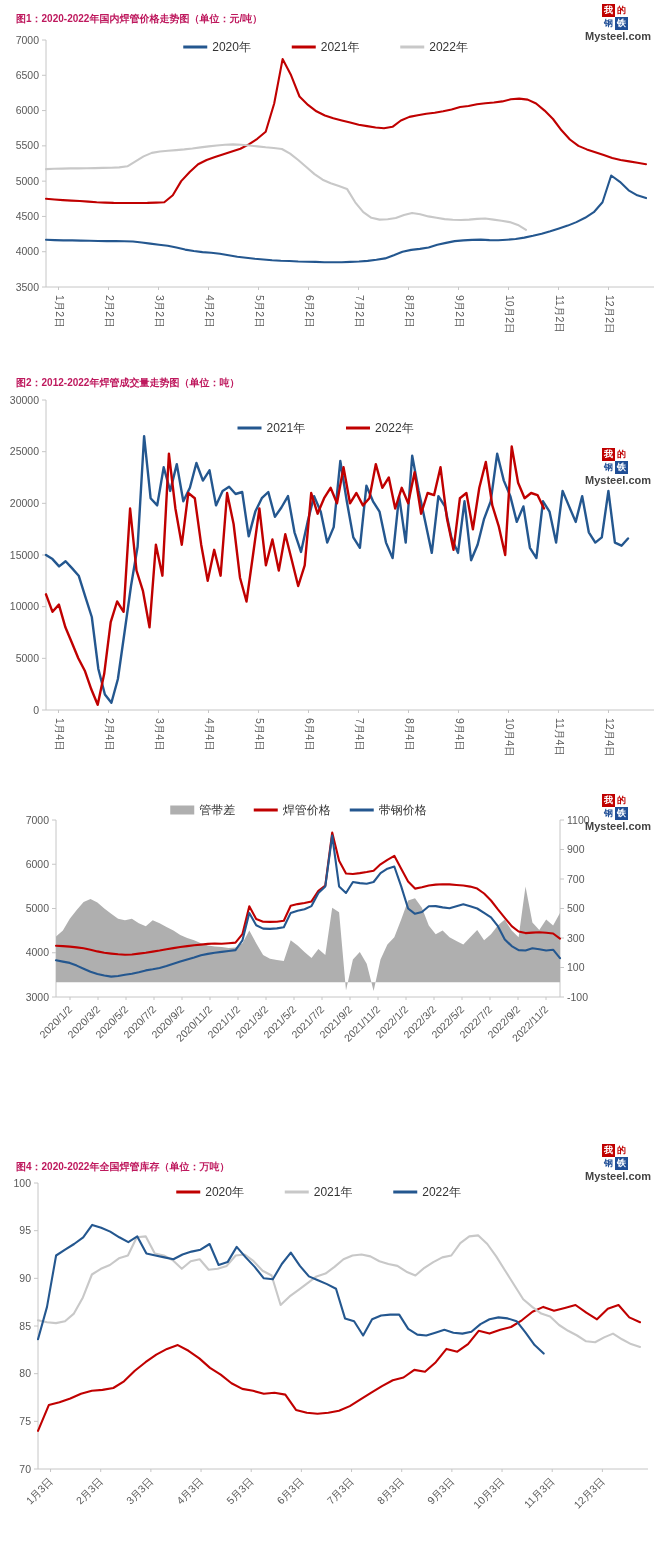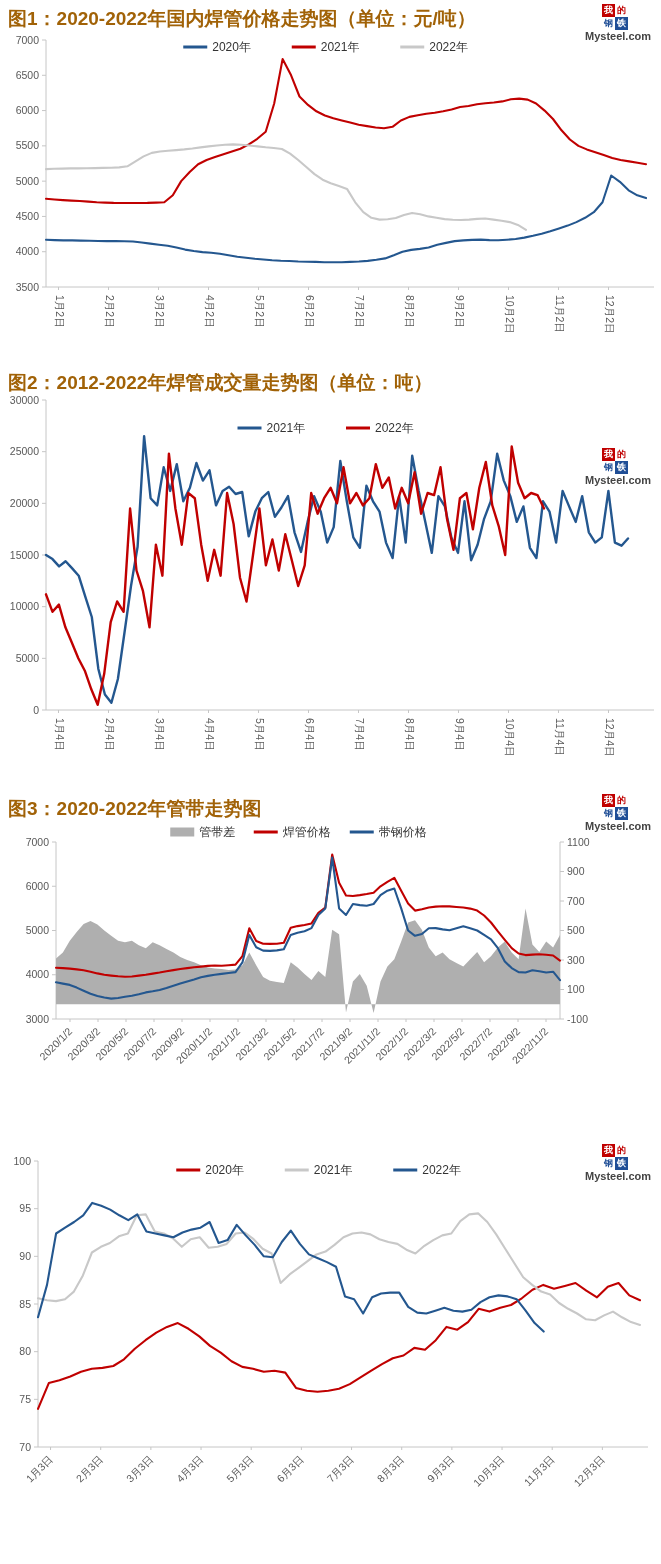--- a/index.html
+++ b/index.html
@@ -1,18 +1,18 @@
 <!DOCTYPE html>
 <html><head>
 <meta charset="utf-8">
 <style>
   html,body{margin:0;padding:0;background:#fff;}
   body{width:661px;font-family:"Liberation Sans","DejaVu Sans",sans-serif;}
   section{position:relative;}
-  .chart-title{font-size:19px;font-weight:bold;color:#a16207;padding-left:8px;height:22px;line-height:22px;}
+  .chart-title{font-size:10px;font-weight:bold;color:#be185d;padding-left:16px;height:22px;line-height:22px;}
   svg{display:block;}
   .logo{position:absolute;right:16px;width:60px;text-align:center;}
   .logo-tiles{width:26px;height:26px;margin:0 auto;display:grid;grid-template-columns:13px 13px;grid-template-rows:13px 13px;}
   .logo-tiles span{font-size:9px;line-height:13px;text-align:center;font-weight:bold;}
   .logo-cap{font-size:11px;color:#444;font-weight:bold;letter-spacing:0;}
 </style>
 </head>
 <body>
 
 <section style="padding-top:8px;height:340px;">
@@ -136,21 +136,20 @@
       <polyline points="46.0,161.0 52.5,165.1 59.1,172.4 65.6,167.2 72.2,174.4 78.7,181.7 85.2,202.3 91.8,223.0 98.3,274.7 104.9,300.5 111.4,308.8 117.9,285.0 124.5,238.5 131.0,192.0 137.6,152.7 144.1,42.2 150.6,104.2 157.2,111.4 163.7,73.2 170.2,96.9 176.8,70.1 183.3,107.3 189.9,93.8 196.4,69.0 202.9,86.6 209.5,76.3 216.0,111.4 222.6,96.9 229.1,92.8 235.6,100.0 242.2,98.0 248.7,142.4 255.3,117.6 261.8,104.2 268.3,98.0 274.9,122.8 281.4,113.5 288.0,102.1 294.5,138.3 301.0,157.9 307.6,127.9 314.1,102.1 320.7,117.6 327.2,148.6 333.7,133.1 340.3,67.0 346.8,107.3 353.3,143.4 359.9,153.8 366.4,91.8 373.0,107.3 379.5,117.6 386.0,148.6 392.6,164.1 399.1,102.1 405.7,148.6 412.2,61.8 418.7,96.9 425.3,127.9 431.8,158.9 438.4,102.1 444.9,112.4 451.4,143.4 458.0,158.9 464.5,107.3 471.1,166.2 477.6,150.7 484.1,124.8 490.7,107.3 497.2,59.7 503.8,86.6 510.3,102.1 516.8,127.9 523.4,112.4 529.9,153.8 536.4,164.1 543.0,107.3 549.5,117.6 556.1,148.6 562.6,96.9 569.1,112.4 575.7,127.9 582.2,102.1 588.8,138.3 595.3,148.6 601.8,143.4 608.4,96.9 614.9,148.6 621.5,151.7 628.0,144.5" fill="none" stroke="#24578F" stroke-width="2.4" stroke-linejoin="round" stroke-linecap="round"></polyline>
       <polyline points="46.0,200.3 52.5,217.8 58.9,210.6 65.4,233.3 71.9,248.8 78.3,264.3 84.8,276.7 91.3,295.3 97.7,310.8 104.2,279.8 110.7,228.2 117.1,207.5 123.6,217.8 130.1,114.5 136.5,176.5 143.0,197.2 149.5,233.3 155.9,150.7 162.4,181.7 168.9,59.7 175.4,114.5 181.8,150.7 188.3,99.0 194.8,104.2 201.2,150.7 207.7,186.8 214.2,155.8 220.6,181.7 227.1,99.0 233.6,130.0 240.0,183.7 246.5,207.5 253.0,161.0 259.4,114.5 265.9,171.3 272.4,145.5 278.8,176.5 285.3,140.3 291.8,166.2 298.2,192.0 304.7,171.3 311.2,99.0 317.6,119.7 324.1,104.2 330.6,93.8 337.0,109.3 343.5,73.2 350.0,109.3 356.4,99.0 362.9,111.4 369.4,104.2 375.8,70.1 382.3,93.8 388.8,83.5 395.2,114.5 401.7,93.8 408.2,109.3 414.6,78.3 421.1,119.7 427.6,99.0 434.1,101.1 440.5,73.2 447.0,124.8 453.5,155.8 459.9,104.2 466.4,99.0 472.9,135.2 479.3,93.8 485.8,68.0 492.3,111.4 498.7,132.1 505.2,161.0 511.7,52.5 518.1,88.7 524.6,104.2 531.1,99.0 537.5,101.1 544.0,114.5" fill="none" stroke="#C00000" stroke-width="2.4" stroke-linejoin="round" stroke-linecap="round"></polyline>
       <line x1="237.5" y1="34" x2="261.5" y2="34" stroke="#24578F" stroke-width="3"></line>
       <text x="266.5" y="38" font-size="12" fill="#333333">2021年</text>
       <line x1="346" y1="34" x2="370" y2="34" stroke="#C00000" stroke-width="3"></line>
       <text x="375" y="38" font-size="12" fill="#333333">2022年</text>
     </svg>
 </section>
 
 <section style="padding-top:24px;height:322px;">
-  <div class="chart-title">图3：2020-2022年管带走势图</div>
   <div class="logo" style="top:20px;">
     <div class="logo-tiles">
         <span style="color: rgb(255, 255, 255); background: rgb(192, 0, 0);">我</span>
         <span style="color: rgb(192, 0, 0); background: rgb(255, 255, 255);">的</span>
         <span style="color: rgb(31, 78, 150); background: rgb(255, 255, 255);">钢</span>
         <span style="color: rgb(255, 255, 255); background: rgb(31, 78, 150);">铁</span>
       </div>
     <div class="logo-cap">Mysteel.com</div>
   </div>
   <svg id="svg3" width="661" height="300" viewBox="0 0 661 300">
@@ -223,20 +222,21 @@
       <rect x="170.25" y="7.5" width="24" height="9" fill="#AFAFAF"></rect>
       <text x="199.25" y="16" font-size="12" fill="#333333">管带差</text>
       <line x1="253.75" y1="12" x2="277.75" y2="12" stroke="#C00000" stroke-width="3"></line>
       <text x="282.75" y="16" font-size="12" fill="#333333">焊管价格</text>
       <line x1="349.75" y1="12" x2="373.75" y2="12" stroke="#24578F" stroke-width="3"></line>
       <text x="378.75" y="16" font-size="12" fill="#333333">带钢价格</text>
     </svg>
 </section>
 
 <section style="padding-top:36px;height:408px;">
+  <div class="chart-title">图4：2020-2022年全国焊管库存（单位：万吨）</div>
   <div class="logo" style="top:24px;">
     <div class="logo-tiles">
         <span style="color: rgb(255, 255, 255); background: rgb(192, 0, 0);">我</span>
         <span style="color: rgb(192, 0, 0); background: rgb(255, 255, 255);">的</span>
         <span style="color: rgb(31, 78, 150); background: rgb(255, 255, 255);">钢</span>
         <span style="color: rgb(255, 255, 255); background: rgb(31, 78, 150);">铁</span>
       </div>
     <div class="logo-cap">Mysteel.com</div>
   </div>
   <svg id="svg4" width="661" height="386" viewBox="0 0 661 386">

